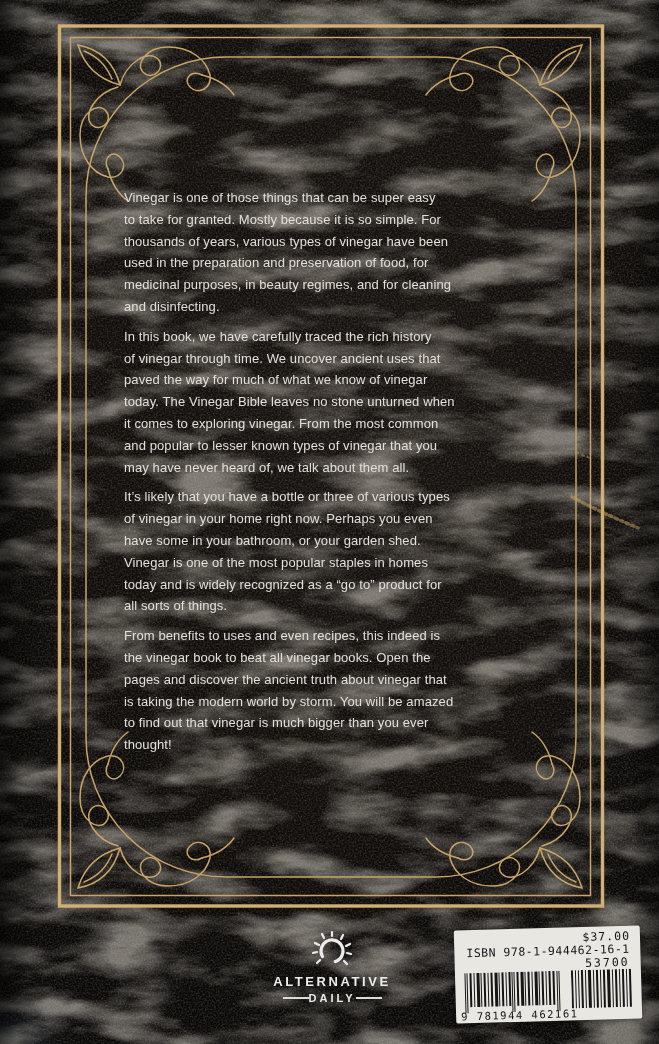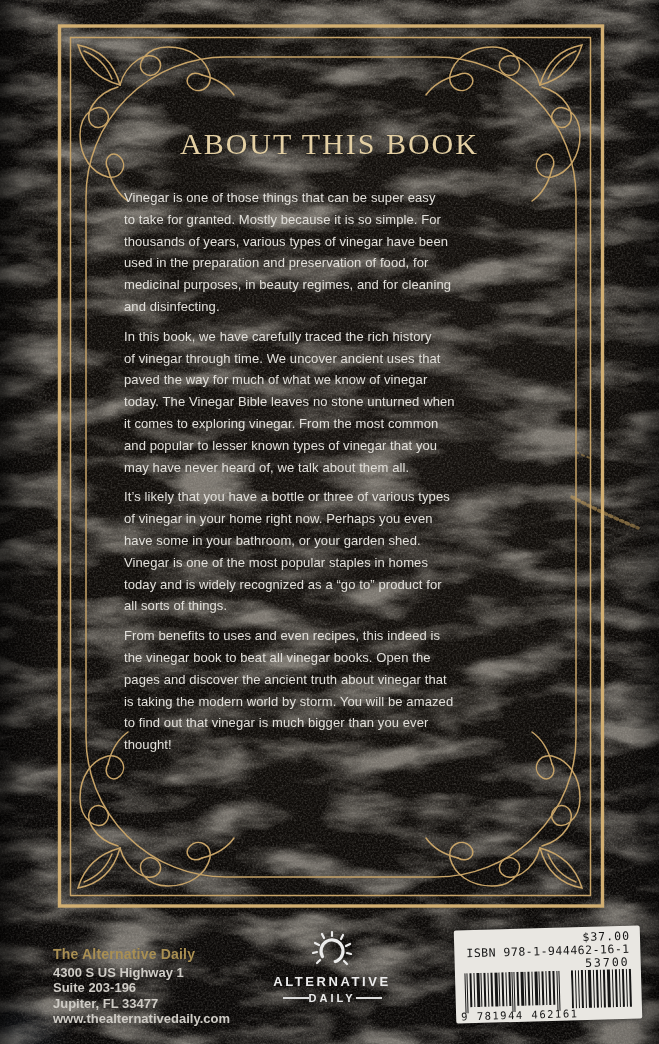--- a/index.html
+++ b/index.html
@@ -107,21 +107,20 @@
     <use href="#cornerOrn" transform="translate(590,37) scale(-1,1)"></use>
     <use href="#cornerOrn" transform="translate(70,896) scale(1,-1)"></use>
     <use href="#cornerOrn" transform="translate(590,896) scale(-1,-1)"></use>
 
     <g opacity="0.55">
       <path d="M572,497 Q600,512 638,528" fill="none" stroke="#c9a25e" stroke-width="3.5" stroke-dasharray="2.5 3.5" stroke-linecap="round"></path>
       <path d="M576,452 q8,4 14,6" fill="none" stroke="#b5914f" stroke-width="2" stroke-dasharray="2 4" stroke-linecap="round"></path>
     </g>
   </svg>
 
-  <h1 class="title">ABOUT THIS BOOK</h1>
 
   <div class="blurb">
     <p>Vinegar is one of those things that can be super easy
 to take for granted.  Mostly because it is so simple. For
 thousands of years, various types of vinegar have been
 used in the preparation and preservation of food, for
 medicinal purposes, in beauty regimes, and for cleaning
 and disinfecting.</p>
     <p>In this book, we have carefully traced the rich history
 of vinegar through time. We uncover ancient uses that
@@ -139,27 +138,20 @@
     <p>From benefits to uses and even recipes, this indeed is
 the vinegar book to beat all vinegar books. Open the
 pages and discover the ancient truth about vinegar that
 is taking the modern world by storm. You will be amazed
 to find out that vinegar is much bigger than you ever
 thought!</p>
   </div>
 
   <div class="footer">
 
-    <div class="publisher">
-      <div class="pub-name">The Alternative Daily</div>
-      <div>4300 S US Highway 1</div>
-      <div>Suite 203-196</div>
-      <div>Jupiter, FL 33477</div>
-      <div>www.thealternativedaily.com</div>
-    </div>
 
     <div class="logo">
       <svg class="sun" width="46" height="46" viewBox="0 0 46 46" aria-hidden="true">
         <g stroke="#ececec" fill="none" stroke-linecap="round">
           <circle cx="23" cy="25" r="11" stroke-width="3.2" stroke-dasharray="54 15" transform="rotate(150 23 25)"></circle>
           <g stroke-width="2.2">
             <line x1="23" y1="6" x2="23" y2="10"></line>
             <line x1="34" y1="9" x2="32" y2="13"></line>
             <line x1="41" y1="18" x2="37" y2="20"></line>
             <line x1="42" y1="28" x2="38" y2="27"></line>

